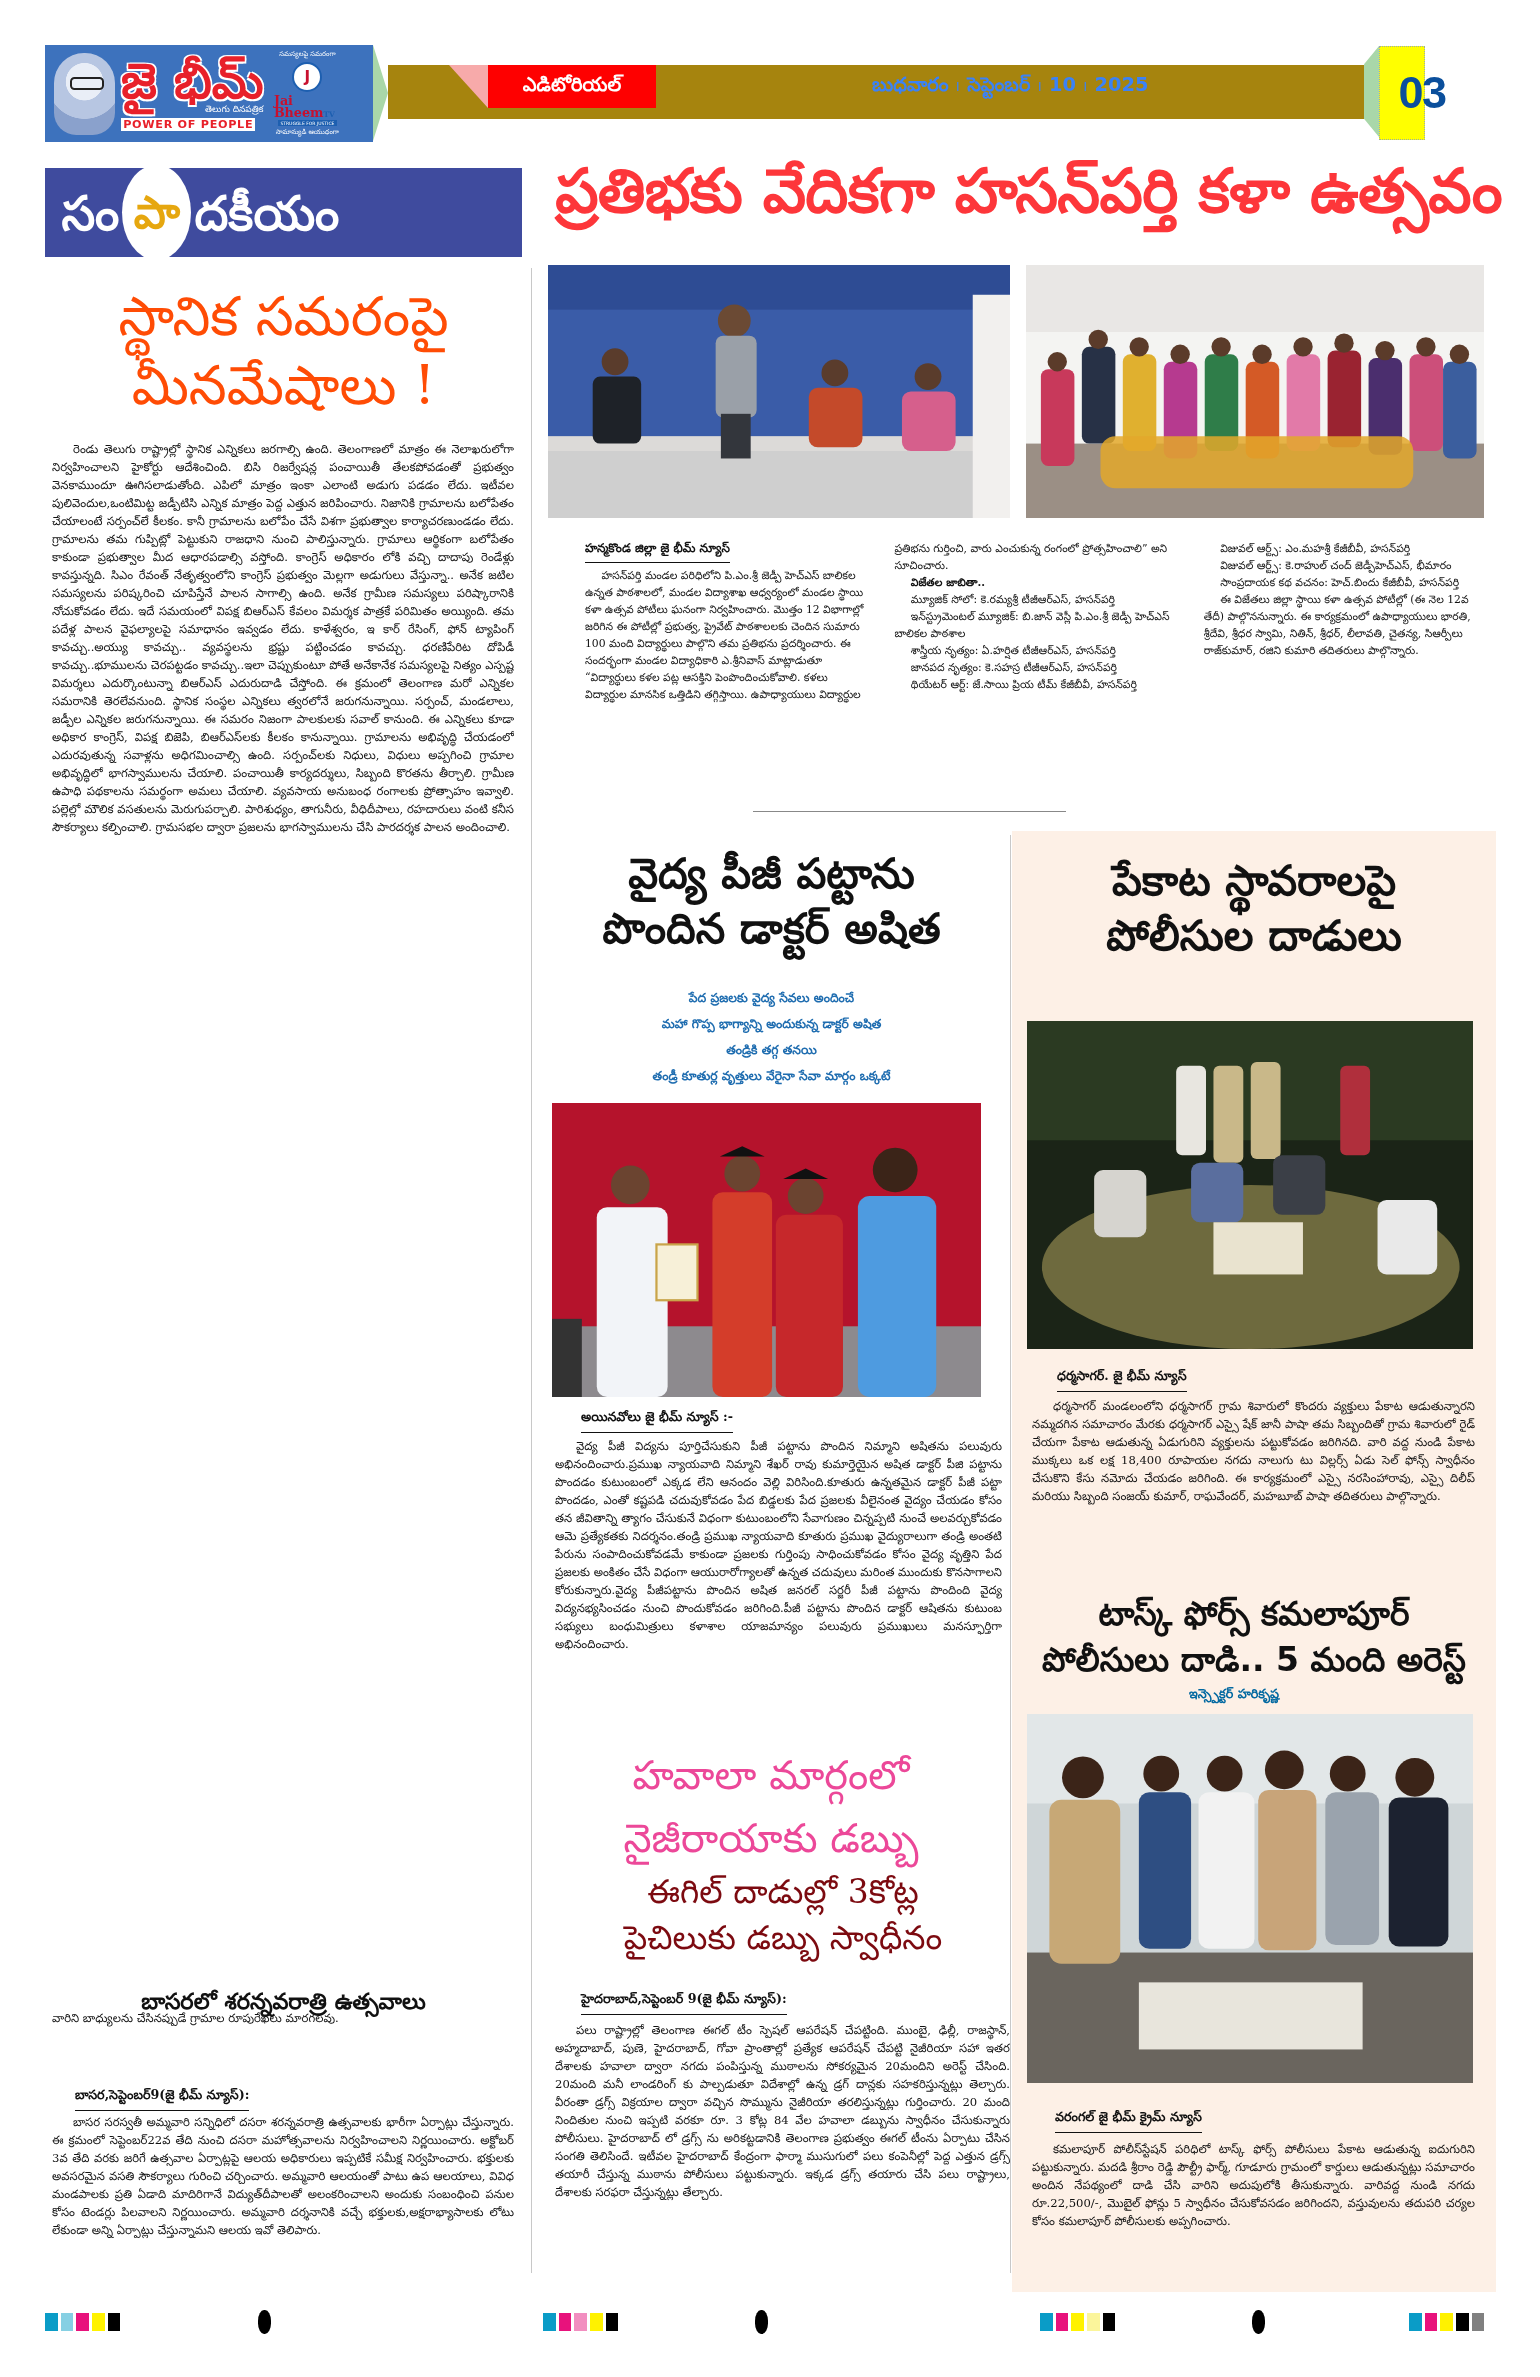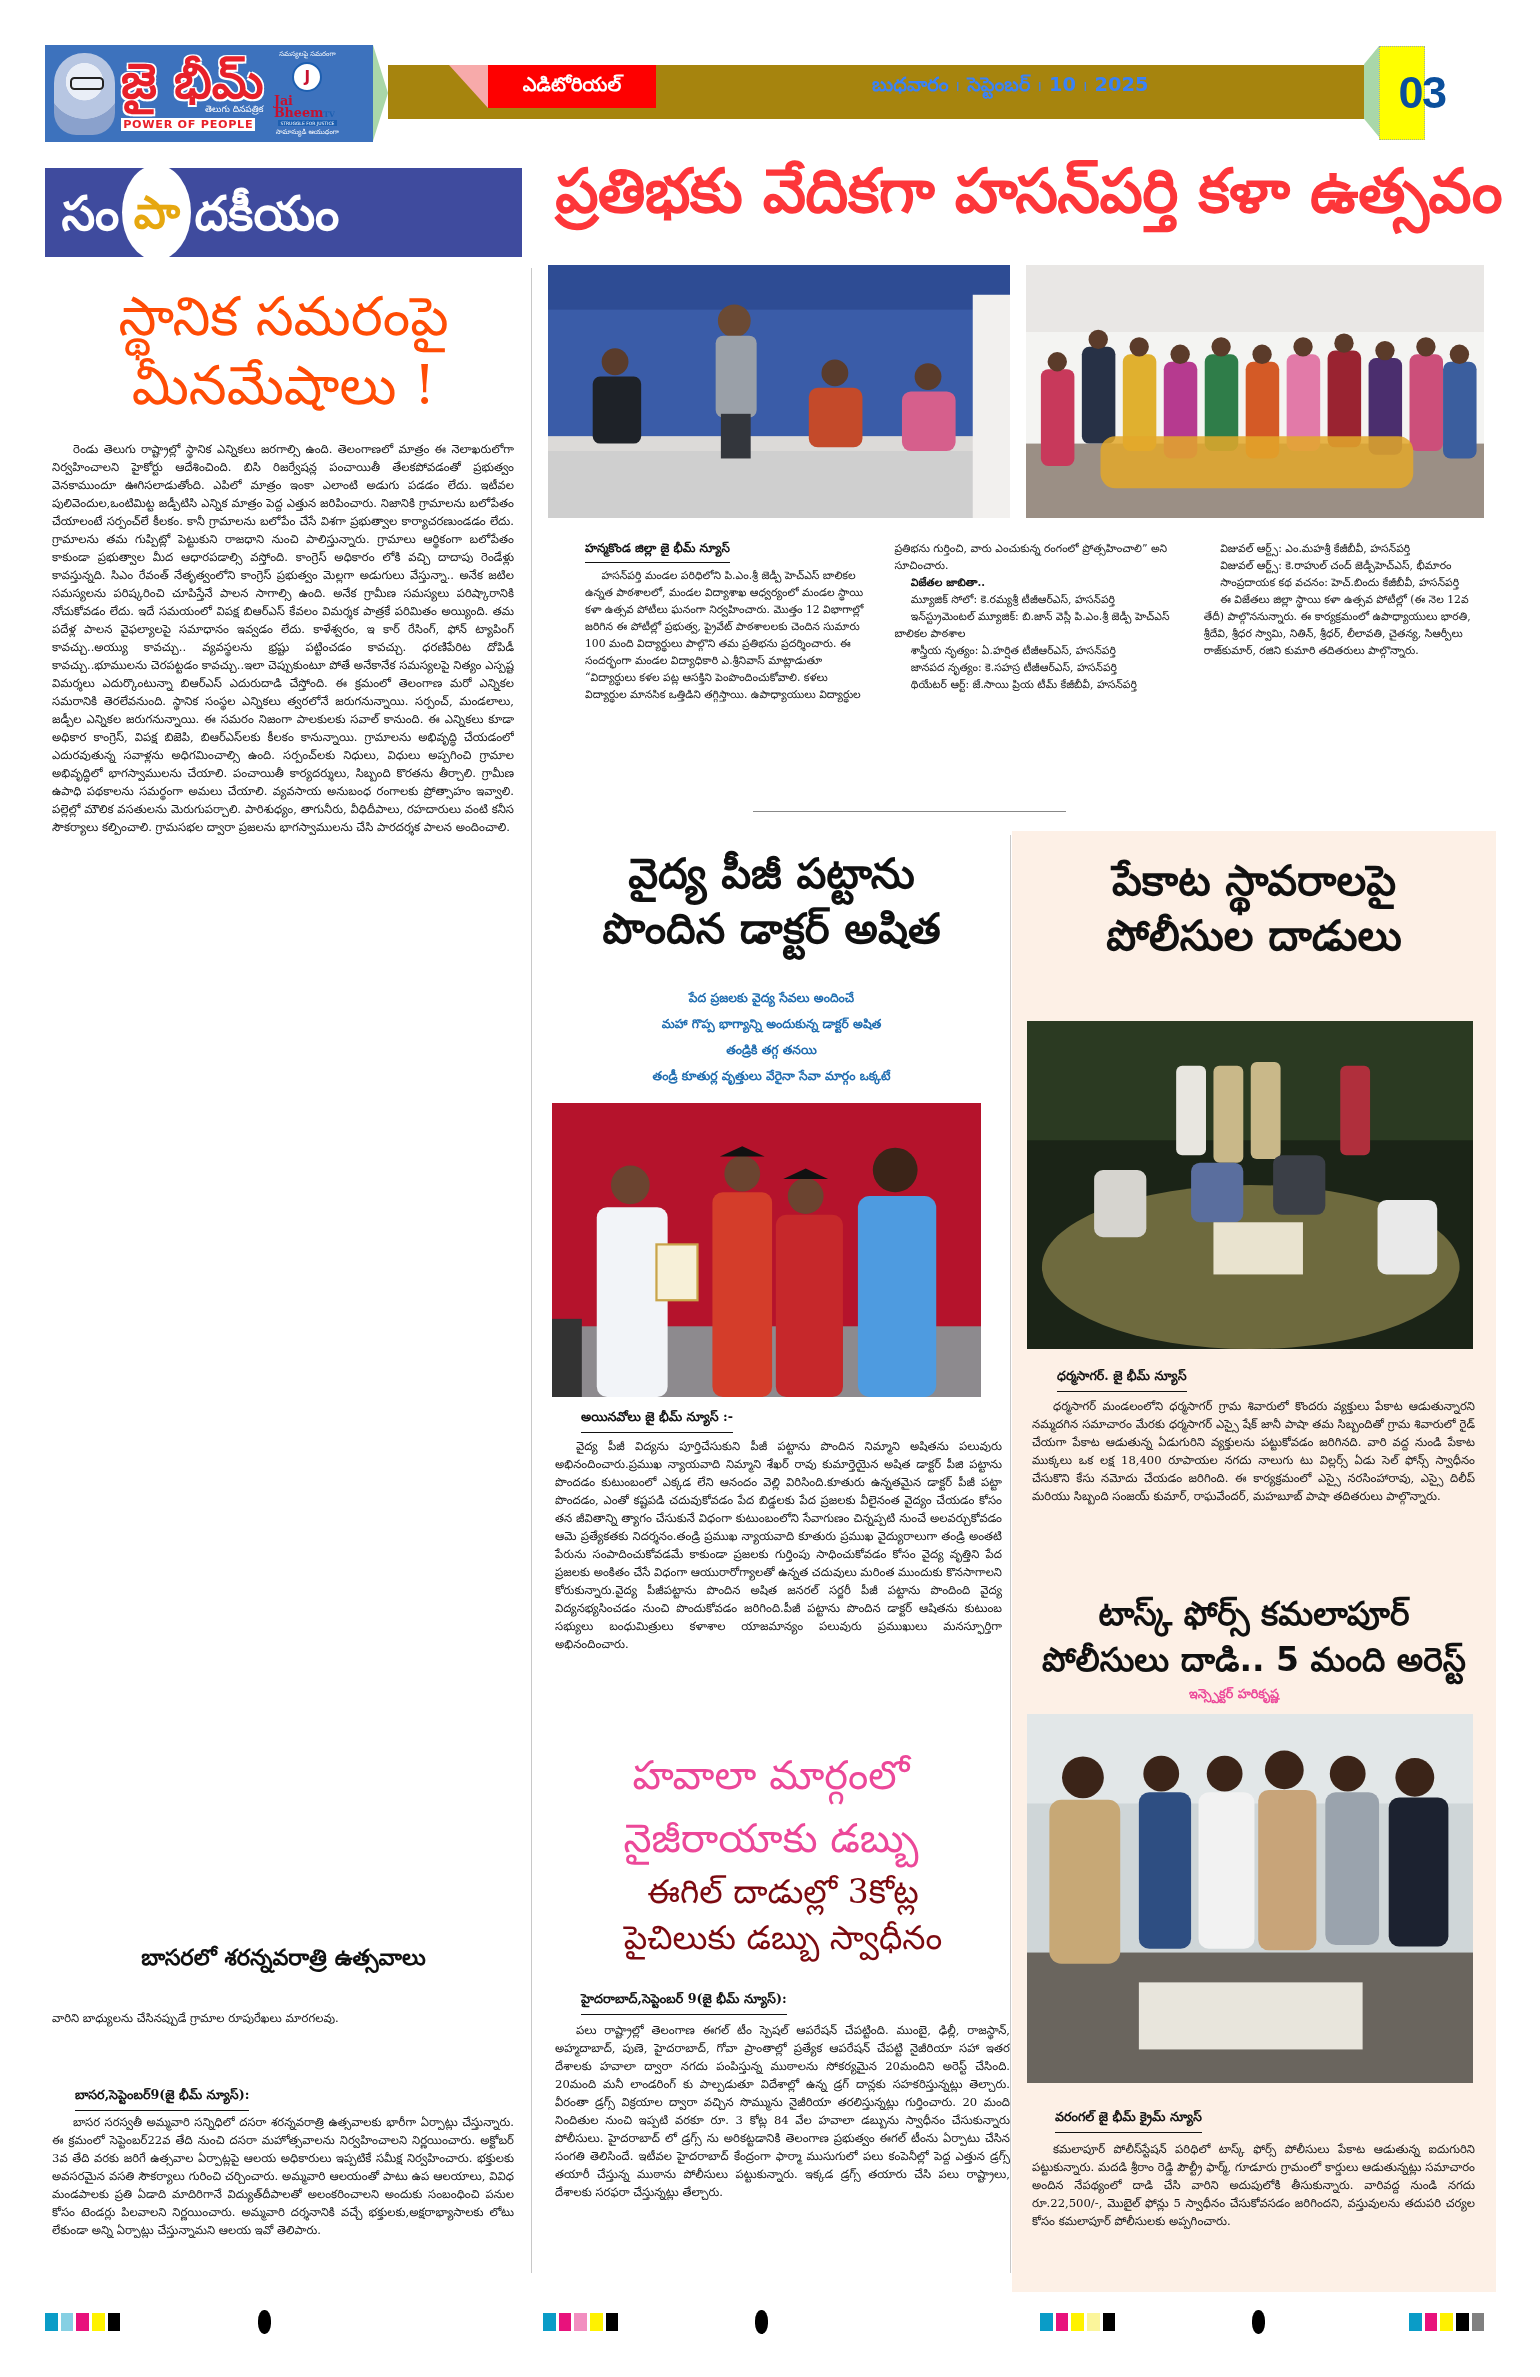--- a/index.html
+++ b/index.html
@@ -35,21 +35,21 @@
   #edit-head span { font-size: 48px; font-weight: bold; color: #fff; line-height: 1; }
   #edit-oval { width: 69px; height: 95px; border-radius: 50%; background: #fff; display: flex; align-items: center; justify-content: center; margin: 0 3px; }
   #edit-oval span { color: #e6a70f; font-size: 45px; }
   #edit-title { left: 45px; top: 282px; width: 477px; text-align: center; color: #ff4c05; font-family: "DejaVu Serif", serif; font-size: 54px; line-height: 69px; }
   .body-text { font-family: "DejaVu Serif", serif; font-size: 11.6px; line-height: 18px; text-align: justify; color: #111; }
   #edit-body { left: 52px; top: 440px; width: 462px; height: 1561px; overflow: hidden; }
   #edit-body p { text-indent: 21px; }
   #col-rule { left: 531px; top: 268px; width: 0.7px; height: 2005px; background: #c8c8c8; }
 
   .subhead { font-weight: bold; text-align: center; font-size: 22.4px; }
-  #basara-head { left: 45px; top: 1944px; width: 477px; }
+  #basara-head { left: 45px; top: 1988px; width: 477px; }
   .dateline { font-family: "DejaVu Serif", serif; font-weight: bold; font-size: 12.7px; border-bottom: 1.1px solid #111; display: inline-block; padding-bottom: 4.5px; }
   #basara-dateline { left: 75px; top: 2087px; }
   #basara-body { left: 52px; top: 2113px; width: 462px; }
   #basara-body p { text-indent: 21px; }
 
   
   #main-headline { left: 548px; top: 153px; width: 961px; text-align: center; font-size: 61px; font-weight: bold; color: #fd363a; letter-spacing: -0.7px; line-height: 75px; }
 
   
   .photo { overflow: hidden; }
@@ -82,21 +82,21 @@
   #hawala-body p { text-indent: 21px; }
 
   
   #right-panel { left: 1012px; top: 831px; width: 484px; height: 1461px; background: #fdf0e6; }
   #raid-headline { left: 1012px; top: 853px; width: 484px; text-align: center; font-size: 42px; font-weight: bold; line-height: 55px; }
   #photo-raid { left: 1027px; top: 1021px; width: 446px; height: 328px; }
   #raid-dateline { left: 1057px; top: 1368px; }
   #raid-body { left: 1032px; top: 1397px; width: 443px; }
   #raid-body p { text-indent: 21px; }
   #task-headline { left: 1012px; top: 1591px; width: 484px; text-align: center; font-size: 33px; font-weight: bold; line-height: 46px; }
-  #task-byline { left: 1012px; top: 1686px; width: 416px; text-align: center; color: #ec4899; font-weight: bold; font-size: 12.7px; padding-left: 28px; }
+  #task-byline { left: 1012px; top: 1686px; width: 416px; text-align: center; color: #0369a1; font-weight: bold; font-size: 12.7px; padding-left: 28px; }
   #photo-task { left: 1027px; top: 1714px; width: 446px; height: 369px; }
   #task-dateline { left: 1055px; top: 2109px; }
   #task-body { left: 1032px; top: 2140px; width: 443px; }
   #task-body p { text-indent: 21px; }
 
   
   .colorbar { display: flex; gap: 3px; }
   .colorbar span { width: 12.7px; height: 18px; display: block; }
   .reg-mark { width: 13.4px; height: 24px; background: #000; border-radius: 45%; }
 </style>

